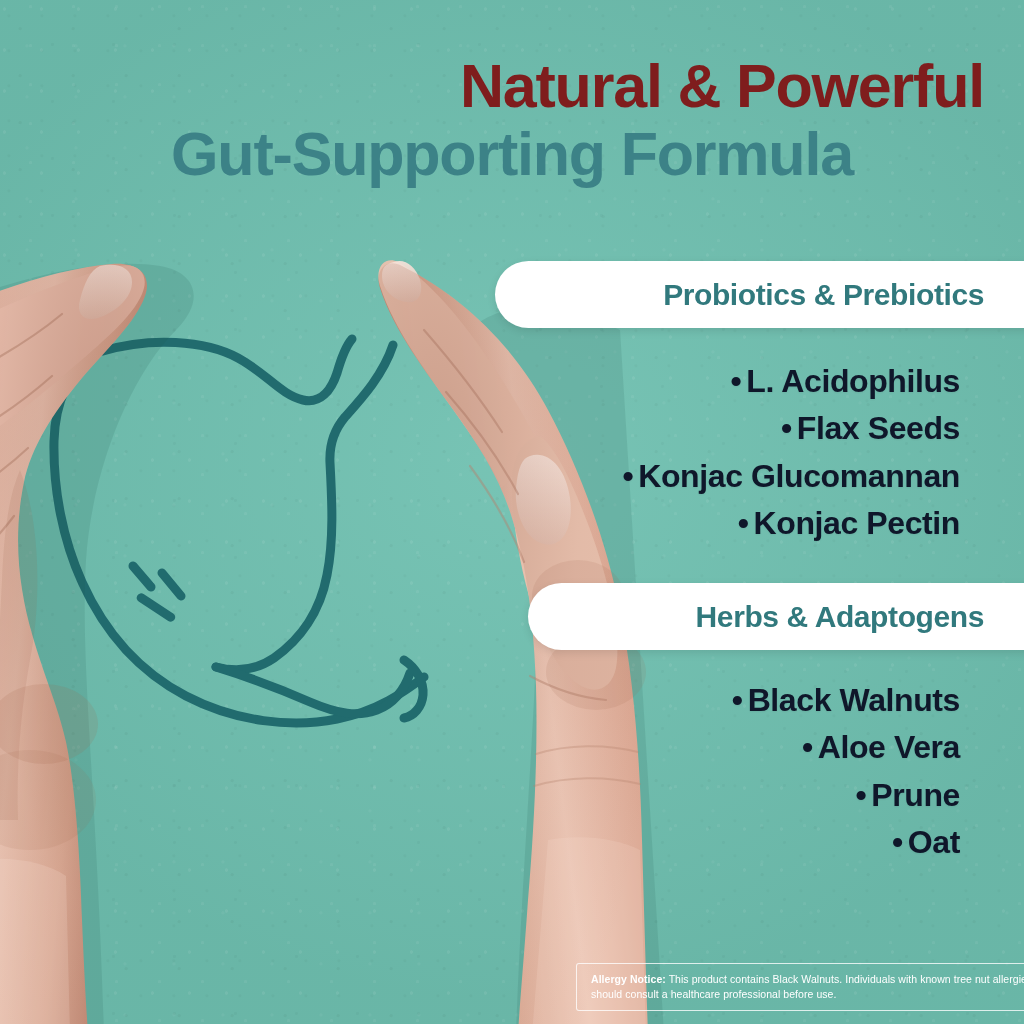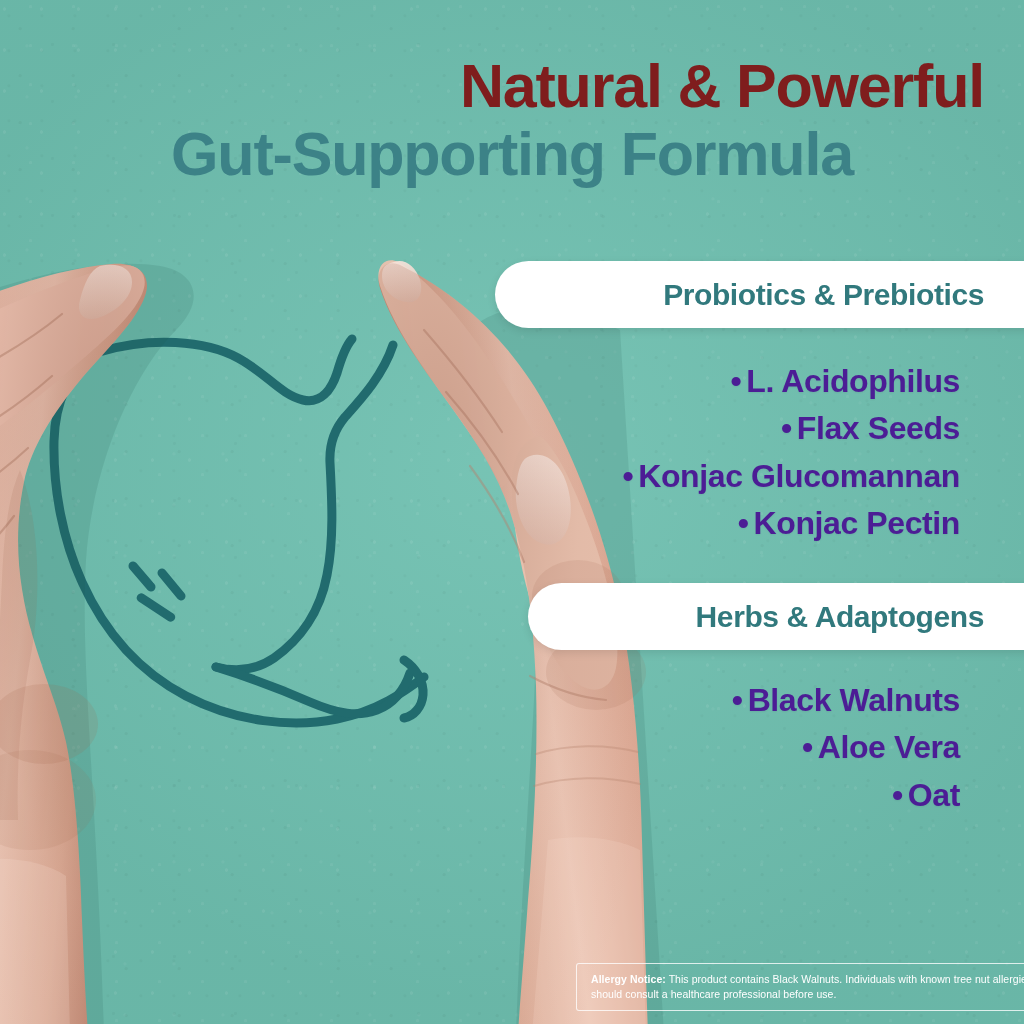--- a/index.html
+++ b/index.html
@@ -105,21 +105,21 @@
     position: absolute;
     right: 64px;
     text-align: right;
     list-style: none;
     margin: 0;
     padding: 0;
   }
   .ing-list li {
     font-size: 32px;
     font-weight: 700;
-    color: #4c1d95;
+    color: #0f172a;
     letter-spacing: -.4px;
     line-height: 1.48;
     white-space: nowrap;
     text-shadow: 0 1px 2px rgba(0,0,0,.06);
   }
   .ing-list li .dot { margin-right: 5px; }
   #list-probiotics { top: 358px; }
   #list-herbs      { top: 677px; }
 
   
@@ -305,20 +305,21 @@
     <li><span class="dot">•</span><span>Konjac Pectin</span></li>
   </ul>
 
   <div class="pill" id="pill-herbs">
     <span>Herbs &amp; Adaptogens</span>
   </div>
 
   <ul class="ing-list" id="list-herbs">
     <li><span class="dot">•</span><span>Black Walnuts</span></li>
     <li><span class="dot">•</span><span>Aloe Vera</span></li>
+    <li><span class="dot">•</span><span>Prune</span></li>
     <li><span class="dot">•</span><span>Oat</span></li>
   </ul>
 
   <div id="allergy-notice">
     <p>
       <b>Allergy Notice:</b><span> This product contains Black Walnuts. Individuals with known tree nut allergies should consult a healthcare professional before use.</span>
     </p>
   </div>
 
 </div>

